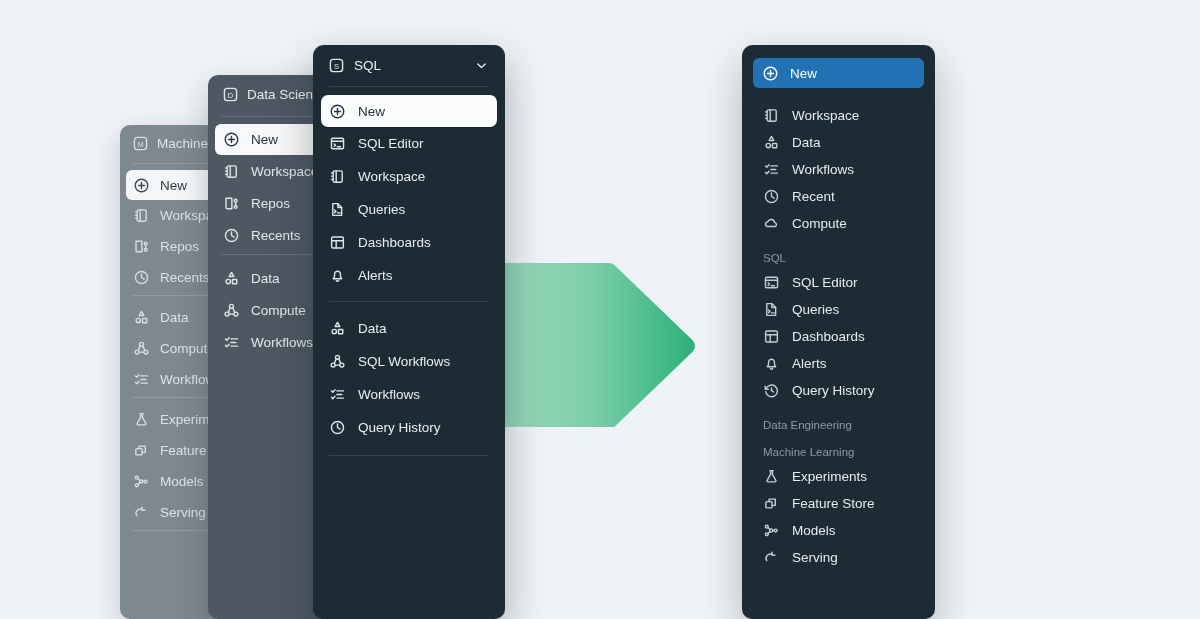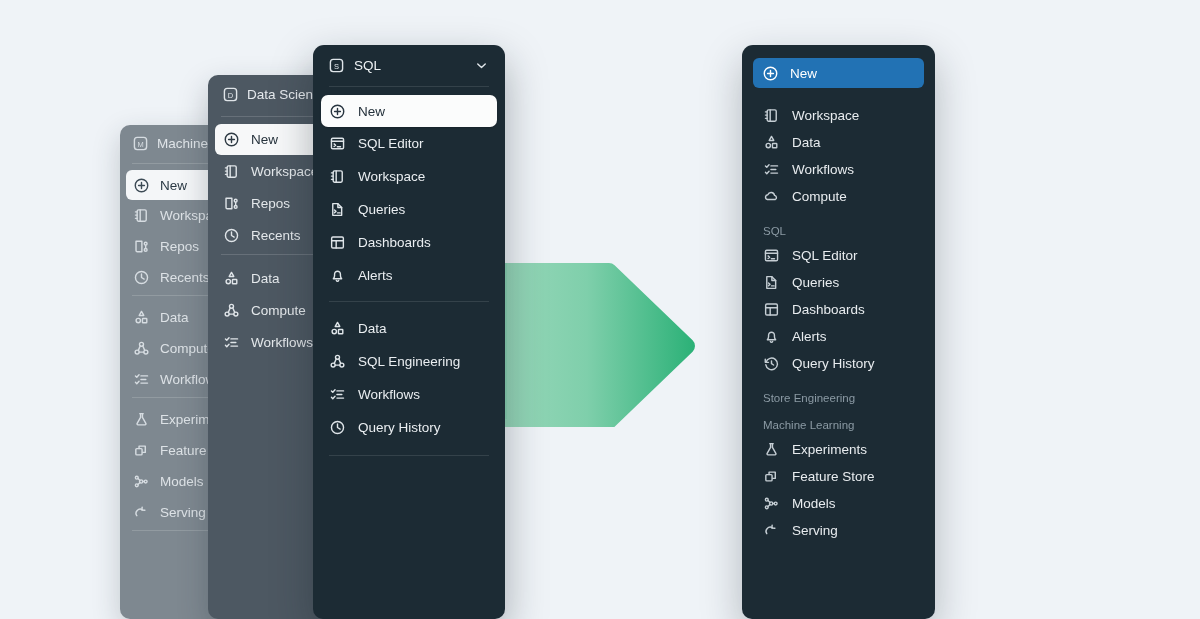--- a/index.html
+++ b/index.html
@@ -432,21 +432,21 @@
     </div>
     <div class="item">
       <span class="ico">
           <svg viewBox="0 0 18 18">
             <circle cx="9" cy="4.6" r="2.1"></circle>
             <circle cx="4.4" cy="12.8" r="2.1"></circle>
             <circle cx="13.6" cy="12.8" r="2.1"></circle>
             <path d="M7.6 6.3 5.6 11M10.4 6.3l2 4.7M6.5 12.8h5"></path>
           </svg>
         </span>
-      <span>SQL Engineering</span>
+      <span>SQL Workflows</span>
     </div>
     <div class="item">
       <span class="ico">
           <svg viewBox="0 0 18 18">
             <path d="M2.6 5.2 4 6.6 6.4 4M2.6 12 4 13.4 6.4 10.8M8.4 5.2h7M8.4 9h5.2M8.4 12.8h7"></path>
           </svg>
         </span>
       <span>Workflows</span>
     </div>
     <div class="item">
@@ -496,20 +496,29 @@
         <span class="ico">
             <svg viewBox="0 0 18 18">
               <path d="M2.6 5.2 4 6.6 6.4 4M2.6 12 4 13.4 6.4 10.8M8.4 5.2h7M8.4 9h5.2M8.4 12.8h7"></path>
             </svg>
           </span>
         <span>Workflows</span>
       </div>
       <div class="item">
         <span class="ico">
             <svg viewBox="0 0 18 18">
+              <circle cx="9" cy="9" r="6.4"></circle>
+              <path d="M9 5.2V9l2.8 1.7"></path>
+            </svg>
+          </span>
+        <span>Recent</span>
+      </div>
+      <div class="item">
+        <span class="ico">
+            <svg viewBox="0 0 18 18">
               <path d="M4.6 12.2a2.6 2.6 0 0 1 .5-5.1 3.7 3.7 0 0 1 7.1.7 2.4 2.4 0 0 1 .9 4.4z"></path>
             </svg>
           </span>
         <span>Compute</span>
       </div>
 
       <div class="sect">SQL</div>
       <div class="item">
         <span class="ico">
             <svg viewBox="0 0 18 18">
@@ -552,21 +561,21 @@
         <span class="ico">
             <svg viewBox="0 0 18 18">
               <path d="M3.2 7.6A6.2 6.2 0 1 1 3 10.4"></path>
               <path d="M2.4 4.4v3.4h3.4"></path>
               <path d="M9 6.2V9.2l2.2 1.4"></path>
             </svg>
           </span>
         <span>Query History</span>
       </div>
 
-      <div class="sect">Store Engineering</div>
+      <div class="sect">Data Engineering</div>
 
       <div class="sect">Machine Learning</div>
       <div class="item">
         <span class="ico">
             <svg viewBox="0 0 18 18">
               <path d="M7.2 2.8h3.6M8 2.8v4L4.4 13.2a1 1 0 0 0 .9 1.5h7.4a1 1 0 0 0 .9-1.5L10 6.8v-4"></path>
             </svg>
           </span>
         <span>Experiments</span>
       </div>

